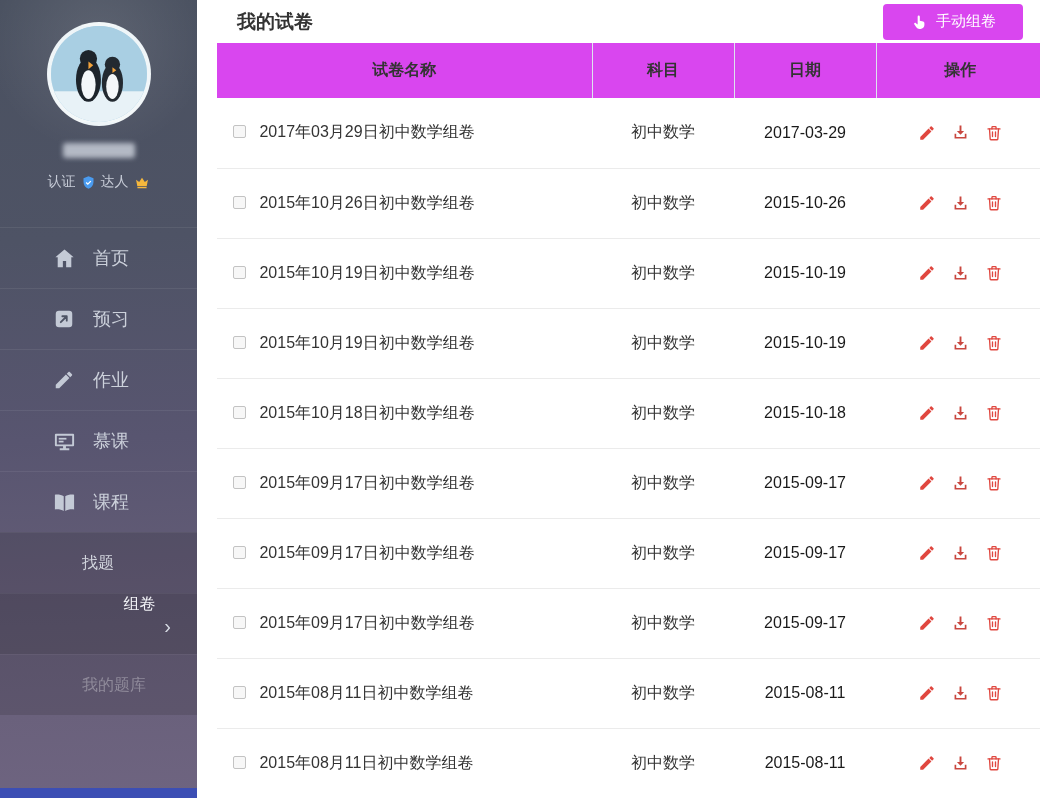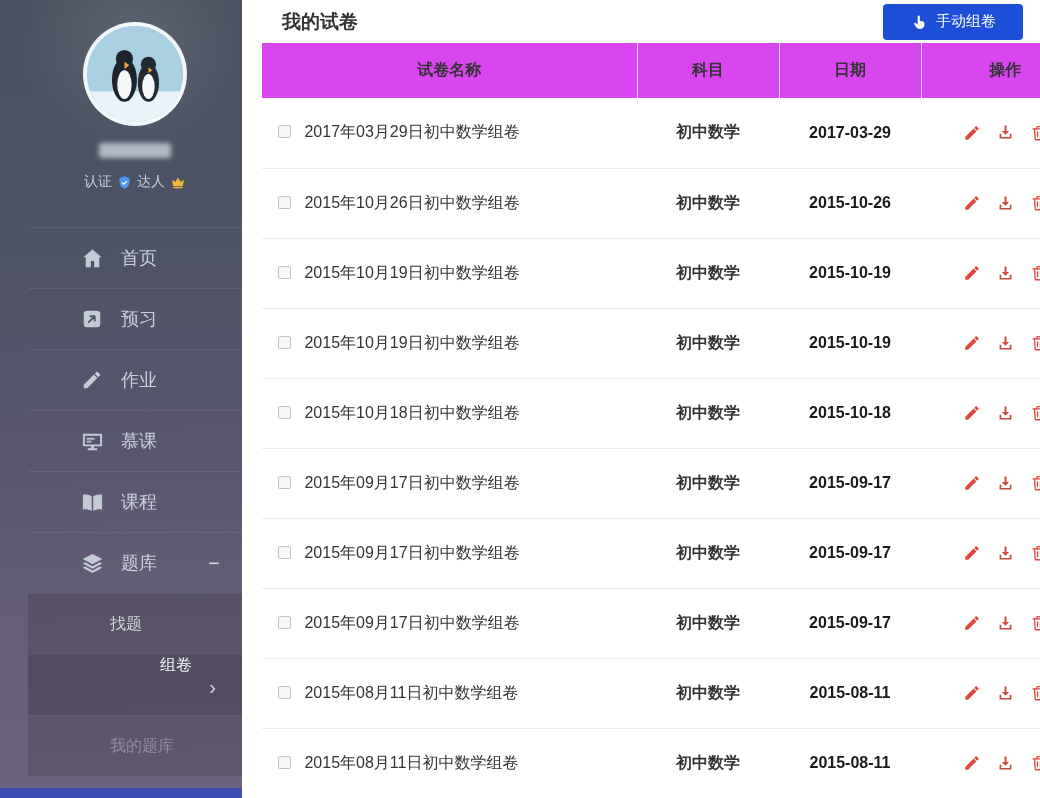--- a/index.html
+++ b/index.html
@@ -6,24 +6,23 @@
   html, body { margin: 0; padding: 0; }
   body {
     width: 1040px; height: 798px; overflow: hidden;
     font-family: "Liberation Sans", "DejaVu Sans", sans-serif;
     background: #fff;
   }
   .app { display: flex; width: 1040px; height: 798px; }
 
   
   .sidebar {
-    position: relative; width: 242px; flex-shrink: 0; overflow: hidden;
+    position: relative; width: 197px; flex-shrink: 0; overflow: hidden;
     background: linear-gradient(178deg, #4a5160 0%, #4e5365 30%, #585570 55%, #665e78 78%, #6e6480 100%);
     color: #ccd1db;
-    padding-left: 28px;
   }
   .profile { padding-top: 22px; text-align: center;
     background: radial-gradient(circle at 50% 22%, rgba(255,255,255,0.10), rgba(255,255,255,0) 62%); }
   .avatar {
     width: 104px; height: 104px; margin: 0 auto; border-radius: 50%;
     border: 4px solid rgba(245,248,250,0.9); overflow: hidden; cursor: pointer;
     background: linear-gradient(#a9cfe3, #e3eff6);
   }
   .avatar svg { display: block; width: 100%; height: 100%; }
   .username-blur {
@@ -60,38 +59,38 @@
   
   .content { flex: 1; display: flex; flex-direction: column; overflow: hidden; background: #fff; }
   .content-header { height: 43px; flex-shrink: 0; display: flex; align-items: center; padding: 0 17px 0 40px; }
   .page-title { margin: 0; font-size: 19px; font-weight: bold; color: #333; }
   .header-buttons { margin-left: auto; display: flex; gap: 79px; }
   .btn {
     width: 140px; height: 36px; border: none; border-radius: 4px; cursor: pointer;
     display: flex; align-items: center; justify-content: center; gap: 8px;
     color: #fff; font-size: 15px; font-family: inherit;
   }
-  .btn-teal { background: #1d4ed8; }
+  .btn-teal { background: #d946ef; }
   .btn-blue { background: #6b8bf2; }
   .btn-icon { display: inline-flex; align-items: center; }
 
   .table-wrap { margin-left: 20px; }
   table { width: 815px; border-collapse: collapse; table-layout: fixed; }
   th {
     height: 55px; background: #d946ef; font-size: 16px; font-weight: bold; color: #333;
     text-align: center; border-right: 1px solid #dde3ee;
   }
   th:last-child { border-right: none; }
   th.col-name { width: 375px; }
   th.col-subject { width: 142px; }
   th.col-date { width: 142px; }
   th.col-actions { width: 168px; }
   td { height: 70px; border-bottom: 1px solid #ebebeb; font-size: 16px; color: #333; }
   td.col-name { text-align: left; padding-left: 16px; }
-  td.col-subject, td.col-date { text-align: center; font-weight: bold; }
+  td.col-subject, td.col-date { text-align: center; }
   td.col-date { color: #1a1a1a; }
   .checkbox {
     display: inline-block; width: 13px; height: 13px; margin-right: 9px;
     vertical-align: -1px; border: 1px solid #c3c3c3; border-radius: 2px;
     background: #f7f7f7; cursor: pointer;
   }
   .actions-cell { display: flex; align-items: center; justify-content: center; gap: 15px; }
   .act { display: inline-flex; cursor: pointer; }
   .act.edit { color: #e0473f; }
   .act.download { color: #c9473f; }
@@ -175,31 +174,20 @@
       </div>
       <div class="menu-item">
         <span class="mi">
           <svg width="23" height="23" viewBox="0 0 24 24" fill="currentColor">
               <path d="M11.2 5.4C9.4 4.1 7 3.6 4 3.6c-.7 0-1.3.1-2 .2v15.4c.7-.1 1.3-.2 2-.2 3 0 5.4.6 7.2 1.9V5.4z"></path>
               <path d="M12.8 5.4C14.6 4.1 17 3.6 20 3.6c.7 0 1.3.1 2 .2v15.4c-.7-.1-1.3-.2-2-.2-3 0-5.4.6-7.2 1.9V5.4z"></path>
             </svg>
         </span>
         <span>课程</span>
       </div>
-      <div class="menu-item">
-        <span class="mi">
-          <svg width="23" height="23" viewBox="0 0 24 24" fill="currentColor">
-              <path d="M12 2 1.8 7.4 12 12.8l10.2-5.4z"></path>
-              <path d="m4.4 10.6-2.6 1.4L12 17.4l10.2-5.4-2.6-1.4L12 14.8z"></path>
-              <path d="m4.4 15-2.6 1.4L12 21.8l10.2-5.4-2.6-1.4L12 19.2z"></path>
-            </svg>
-        </span>
-        <span>题库</span>
-        <span class="collapse">−</span>
-      </div>
 
       <div class="submenu">
         <div class="submenu-item">
           <span>找题</span>
         </div>
         <div class="submenu-item active">
           <span>组卷</span>
           <span class="chevron">›</span>
         </div>
         <div class="submenu-item muted">

